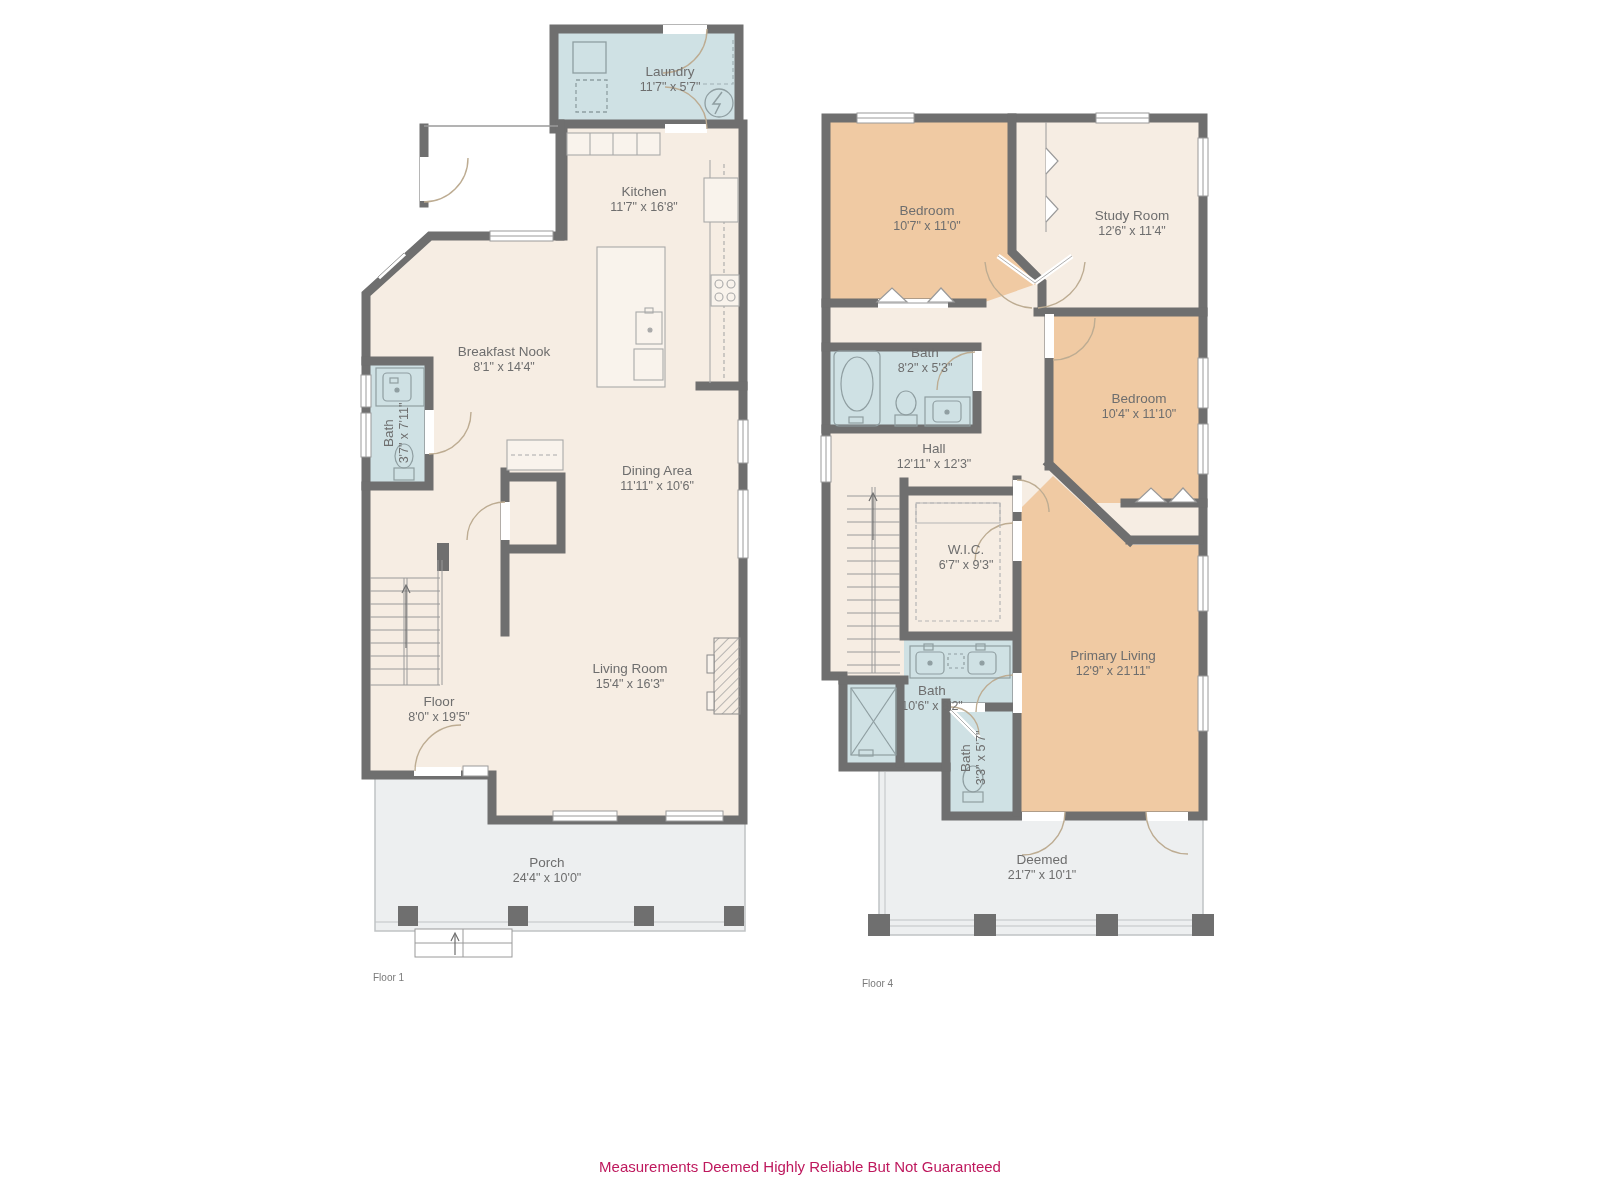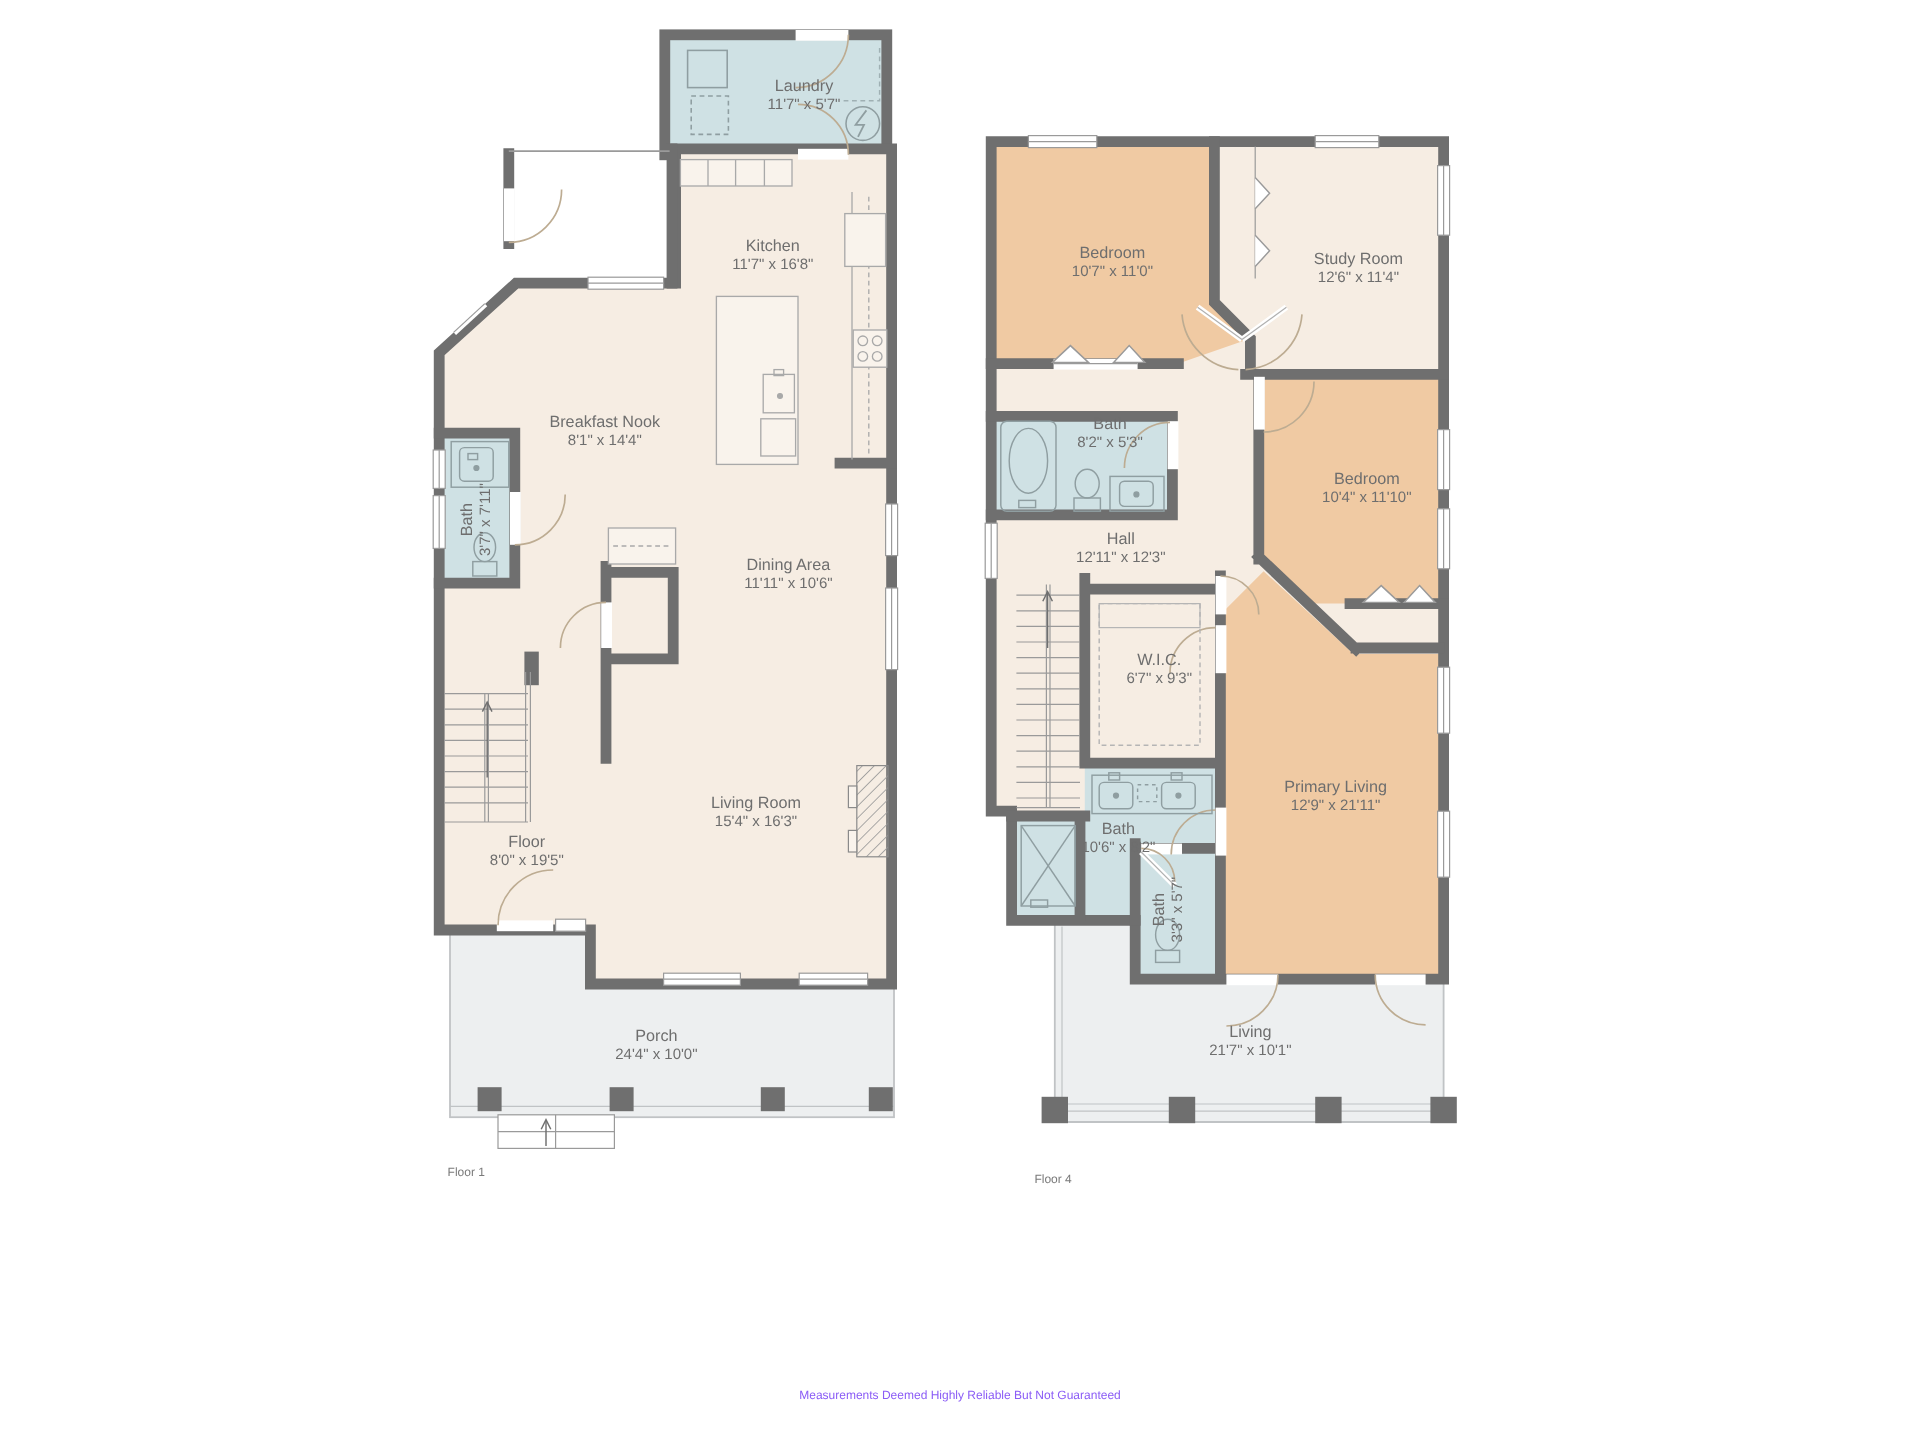--- a/index.html
+++ b/index.html
@@ -8,21 +8,21 @@
   svg{position:absolute;left:0;top:0;}
   .lbl{position:absolute;transform:translate(-50%,-50%);text-align:center;color:#6e6e6e;
        white-space:nowrap;line-height:1.22;z-index:5;}
   .lbl .l1{display:block;font-size:13.5px;}
   .lbl .l2{display:block;font-size:12.5px;}
   .lbl.rot{transform:translate(-50%,-50%) rotate(-90deg);}
   .floor-tag{position:absolute;font-size:10px;color:#7a7a7a;z-index:5;}
   .watermark{position:absolute;left:1504px;top:584px;font-size:24px;color:#d7d7d7;
              opacity:.75;letter-spacing:.5px;z-index:4;}
   .disclaimer{position:absolute;left:800px;top:1158px;transform:translateX(-50%);
-              font-size:10px;color:#8b5cf6;z-index:5;}
+              font-size:15px;color:#be185d;z-index:5;}
 </style>
 </head>
 <body>
 
 <div id="stage">
 
 <svg width="1600" height="1200" viewBox="0 0 1600 1200">
   <defs>
     <pattern id="hatch" width="7" height="7" patternUnits="userSpaceOnUse" patternTransform="rotate(45)">
       <line x1="0" y1="0" x2="0" y2="7" stroke="#9a9a9a" stroke-width="1.4"></line>
@@ -349,21 +349,21 @@
       <rect x="963" y="792" width="20" height="10"></rect>
       <ellipse cx="973" cy="779" rx="10" ry="13"></ellipse>
     </g>
   </g>
 </svg>
 
 <div class="lbl" style="left:670px;top:80px">
   <span class="l1">Laundry</span>
   <span class="l2">11'7" x 5'7"</span>
 </div>
-<div class="lbl" style="left:644px;top:213px">
+<div class="lbl" style="left:644px;top:200px">
   <span class="l1">Kitchen</span>
   <span class="l2">11'7" x 16'8"</span>
 </div>
 <div class="lbl" style="left:504px;top:360px">
   <span class="l1">Breakfast Nook</span>
   <span class="l2">8'1" x 14'4"</span>
 </div>
 <div class="lbl rot" style="left:397px;top:433px">
   <span class="l1">Bath</span>
   <span class="l2">3'7" x 7'11"</span>
@@ -415,21 +415,21 @@
 </div>
 <div class="lbl" style="left:932px;top:699px">
   <span class="l1">Bath</span>
   <span class="l2">10'6" x 8'2"</span>
 </div>
 <div class="lbl rot" style="left:974px;top:758px">
   <span class="l1">Bath</span>
   <span class="l2">3'3" x 5'7"</span>
 </div>
 <div class="lbl" style="left:1042px;top:868px">
-  <span class="l1">Living</span>
+  <span class="l1">Deemed</span>
   <span class="l2">21'7" x 10'1"</span>
 </div>
 
 <div class="floor-tag" style="left:373px;top:972px">Floor 1</div>
 <div class="floor-tag" style="left:862px;top:978px">Floor 4</div>
 <div class="watermark">StellarMLS</div>
 <div class="disclaimer">Measurements Deemed Highly Reliable But Not Guaranteed</div>
 
 </div>
 

